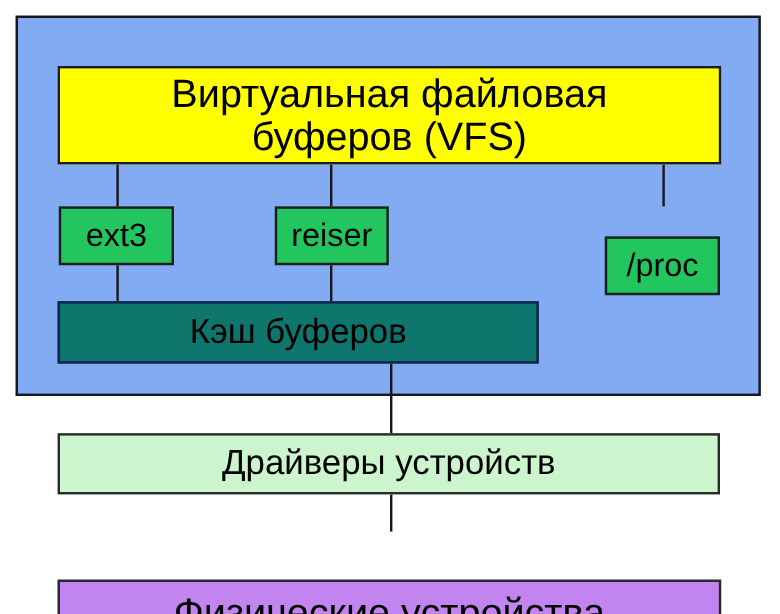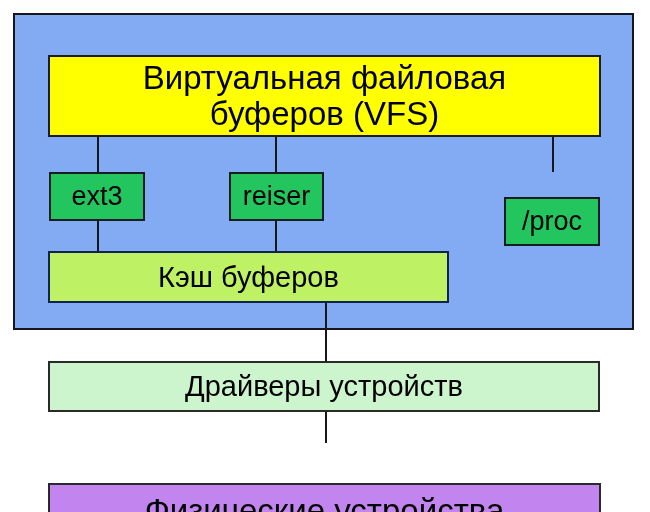--- a/index.html
+++ b/index.html
@@ -43,21 +43,21 @@
     background: #22c55e;
     font-size: 27px;
     text-align: center;
   }
   #ext3-box   { left: 49px;  top: 172px; width: 96px; height: 49px; }
   #reiser-box { left: 229px; top: 172px; width: 95px; height: 49px; }
   #proc-box   { left: 504px; top: 171px; width: 96px; height: 49px; margin-top: 26px; }
   #cache-box {
     left: 48px; top: 251px;
     width: 401px; height: 52px;
-    background: #bef264;
+    background: #0f766e;
     border-color: #10224d;
     font-size: 29px;
   }
   #drivers-box {
     left: 48px; top: 361px;
     width: 552px; height: 51px;
     background: #ccf5cd;
     border-color: #2a2a2a;
     font-size: 29px;
   }

